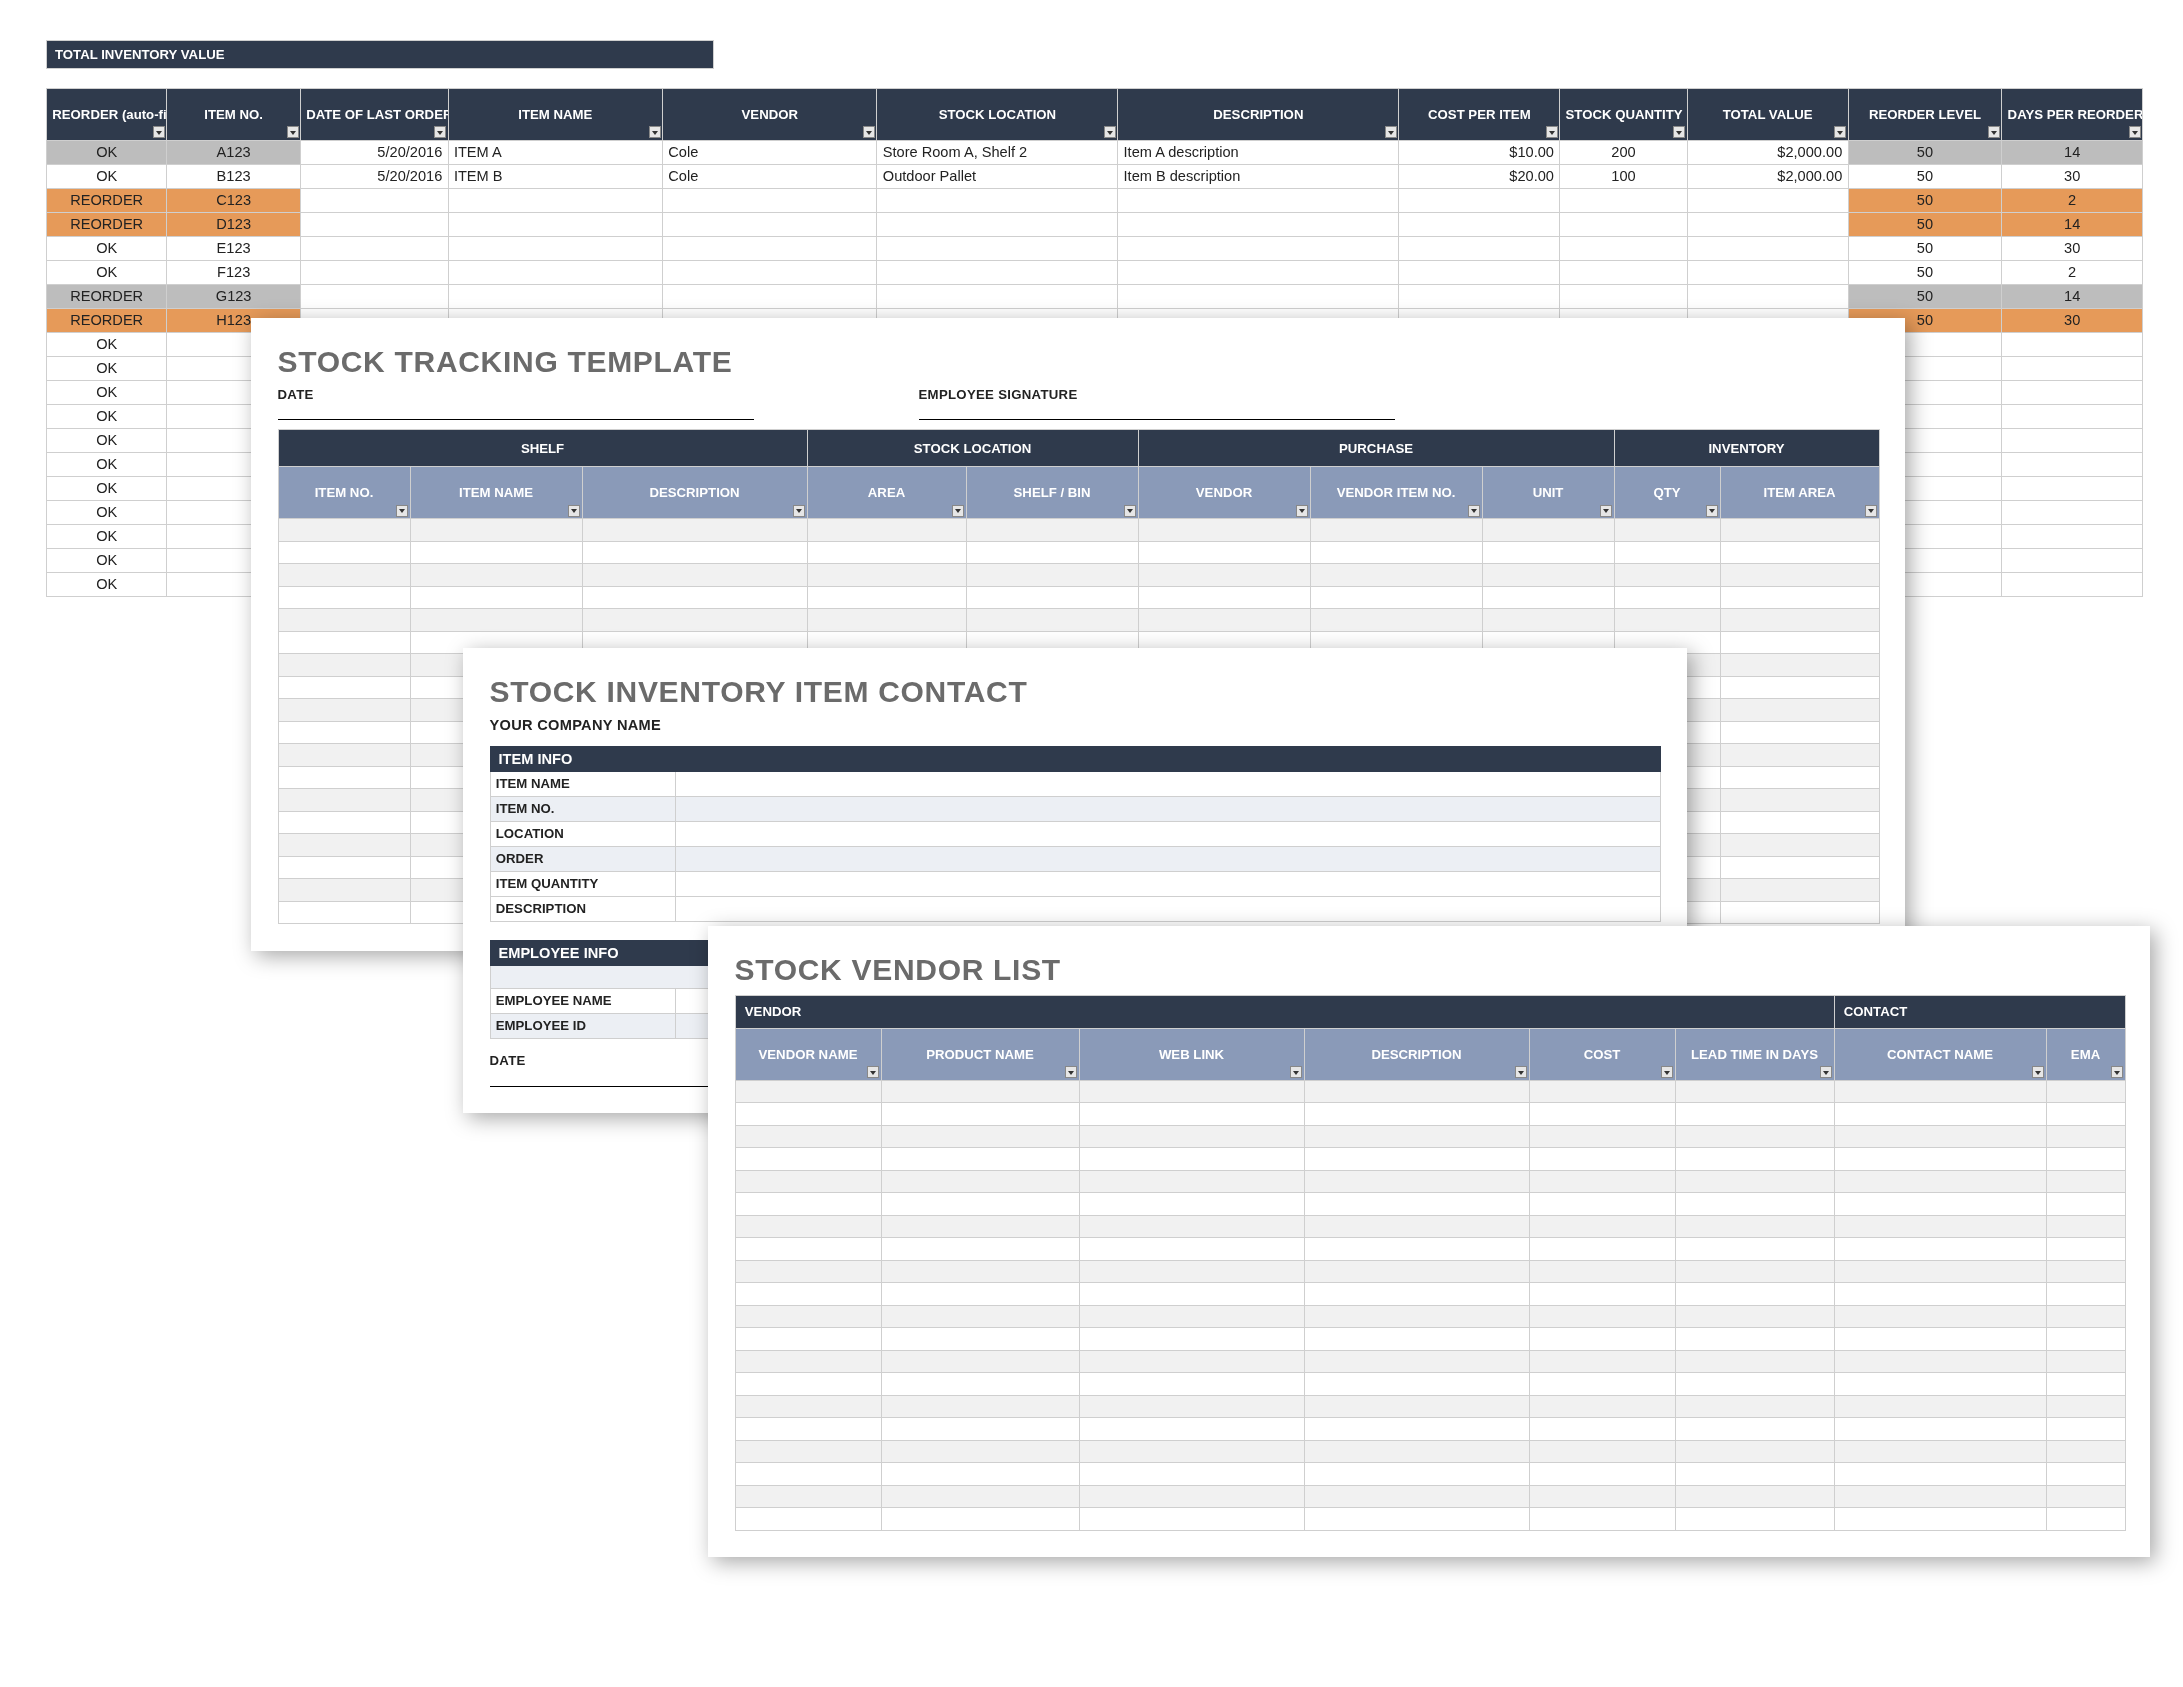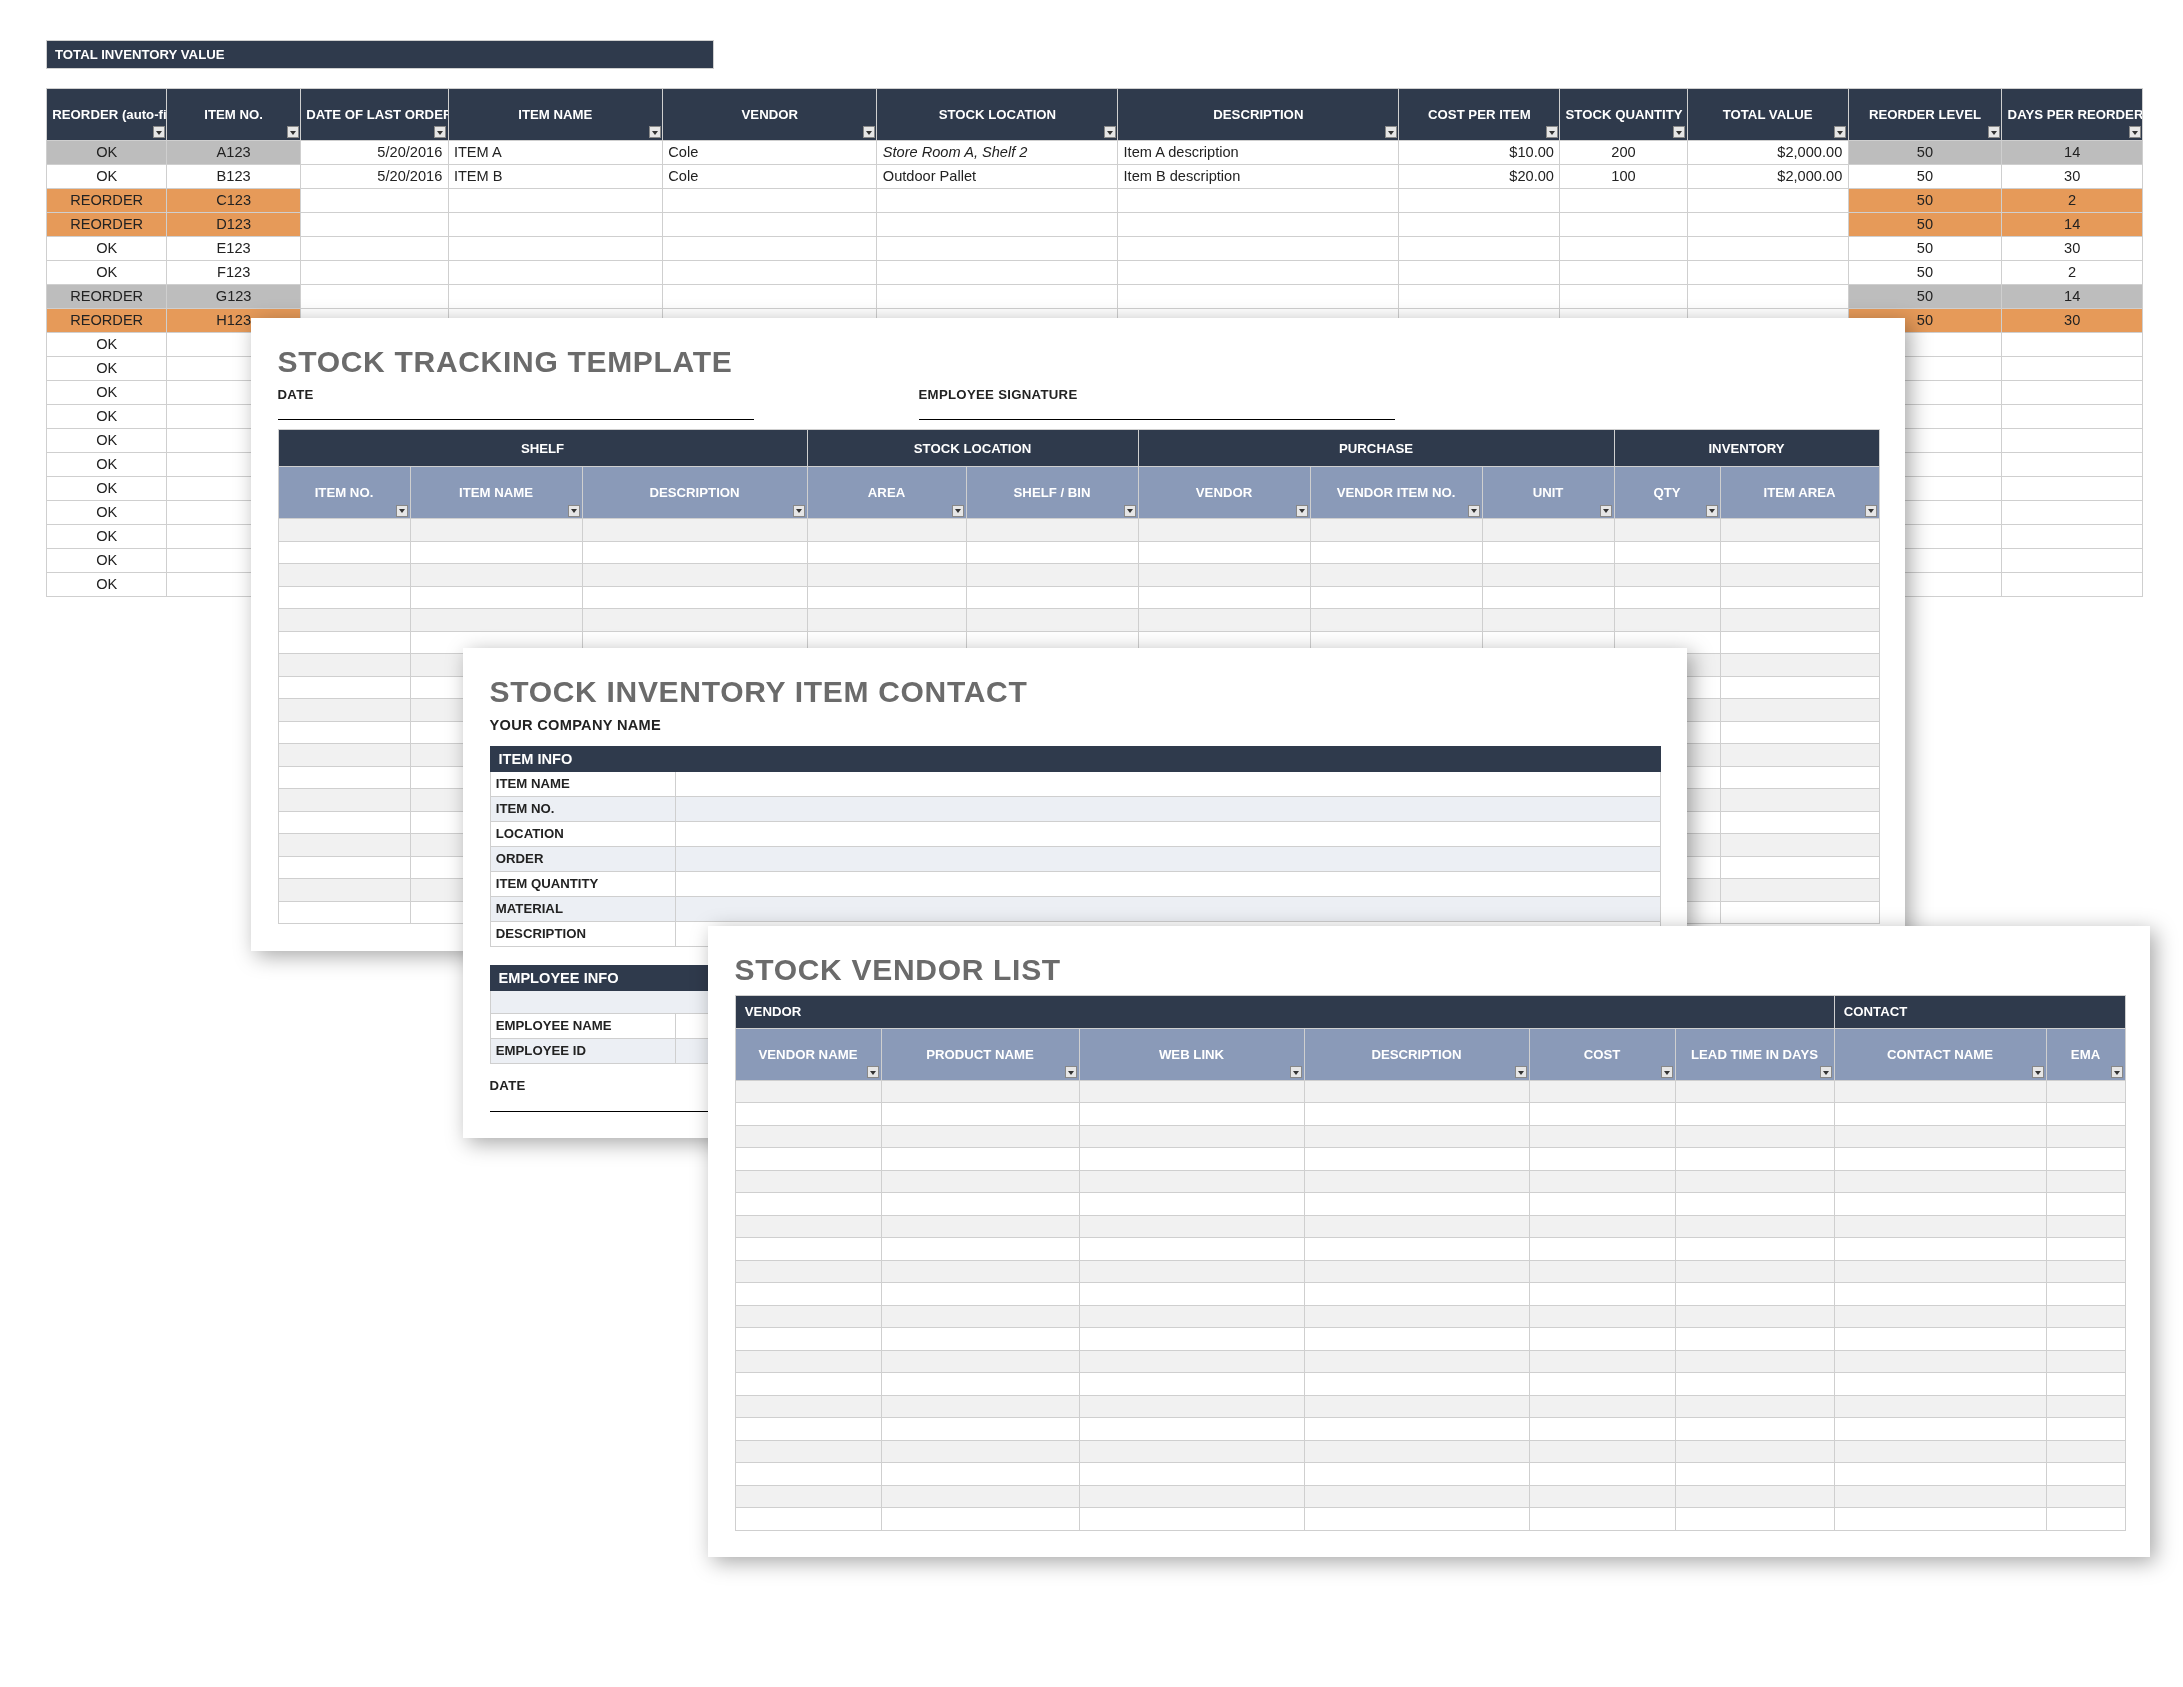--- a/index.html
+++ b/index.html
@@ -131,21 +131,21 @@
           <th class="hdr-dark relcell">DAYS PER REORDER<span class="dd"></span></th>
         </tr>
     </thead>
     <tbody id="p1body">
         <tr>
           <td class="center status-graysel" style="height: 24px;">OK</td>
           <td class="center status-graysel" style="height: 24px;">A123</td>
           <td class="right" style="height: 24px;">5/20/2016</td>
           <td class="" style="height: 24px;">ITEM A</td>
           <td class="" style="height: 24px;">Cole</td>
-          <td class="" style="height: 24px; font-style: italic;">Store Room A, Shelf 2</td>
+          <td class="" style="height: 24px;">Store Room A, Shelf 2</td>
           <td class="" style="height: 24px;">Item A description</td>
           <td class="right" style="height: 24px;">$10.00</td>
           <td class="center" style="height: 24px;">200</td>
           <td class="right" style="height: 24px;">$2,000.00</td>
           <td class="center status-graysel" style="height: 24px;">50</td>
           <td class="center status-graysel" style="height: 24px;">14</td>
         </tr>
         <tr>
           <td class="center status-ok" style="height: 24px;">OK</td>
           <td class="center " style="height: 24px;">B123</td>
@@ -699,24 +699,20 @@
         </tr>
         <tr>
           <td class="lightcell bold small" style="height: 25px;">ORDER</td>
           <td class="lightcell"></td>
         </tr>
         <tr>
           <td class=" bold small" style="height: 25px;">ITEM QUANTITY</td>
           <td class=""></td>
         </tr>
         <tr>
-          <td class="lightcell bold small" style="height: 25px;">MATERIAL</td>
-          <td class="lightcell"></td>
-        </tr>
-        <tr>
           <td class=" bold small" style="height: 25px;">DESCRIPTION</td>
           <td class=""></td>
         </tr>
       </tbody>
   </table>
 
   <div style="height:18.5px;"></div>
 
   <table style="width:1171px;">
     <colgroup>

